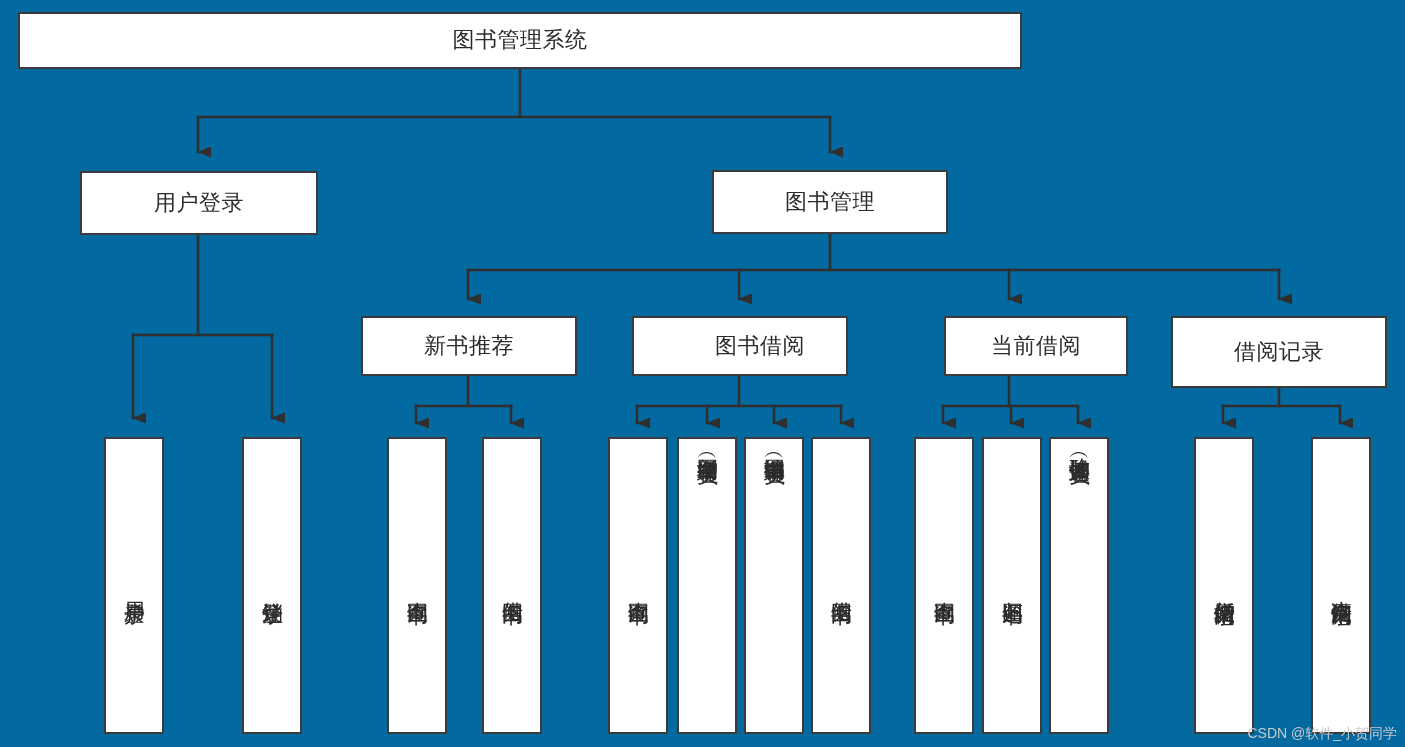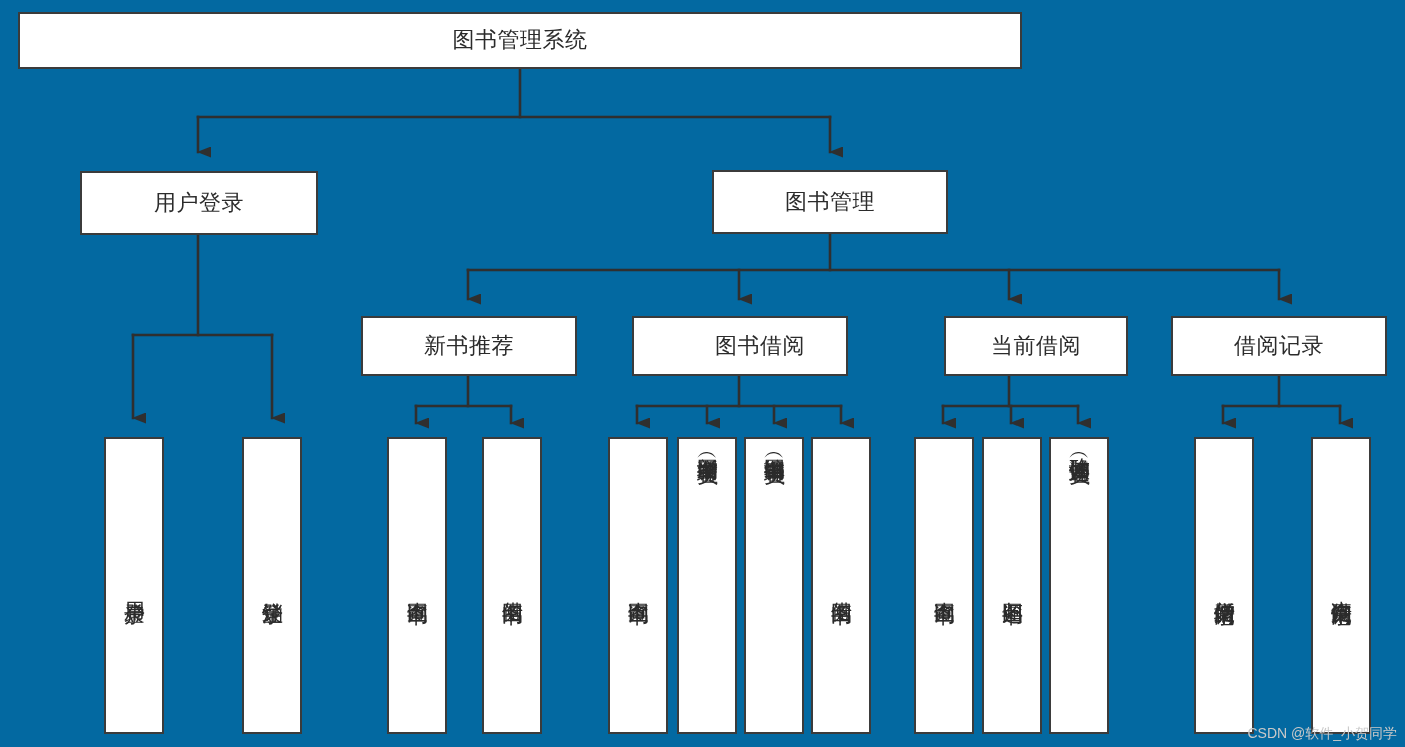--- a/index.html
+++ b/index.html
@@ -147,21 +147,21 @@
   </div>
 
   <div class="node node-h" style="left:632px; top:316px; width:216px; height:60px;padding-left:40px;">
     <span>图书借阅</span>
   </div>
 
   <div class="node node-h" style="left:901px; top:316px; width:184px; height:60px;margin-left:43px;">
     <span>当前借阅</span>
   </div>
 
-  <div class="node node-h" style="left:1171px; top:316px; width:216px; height:60px;">
+  <div class="node node-h" style="left:1171px; top:316px; width:216px; height:72px;">
     <span>借阅记录</span>
   </div>
 
   <div class="node node-v centered" style="left:104px; top:437px; width:60px; height:297px;">
     <span class="vtext">用户登录</span>
   </div>
 
   <div class="node node-v centered" style="left:242px; top:437px; width:60px; height:297px;">
     <span class="vtext">注销登录</span>
   </div>

